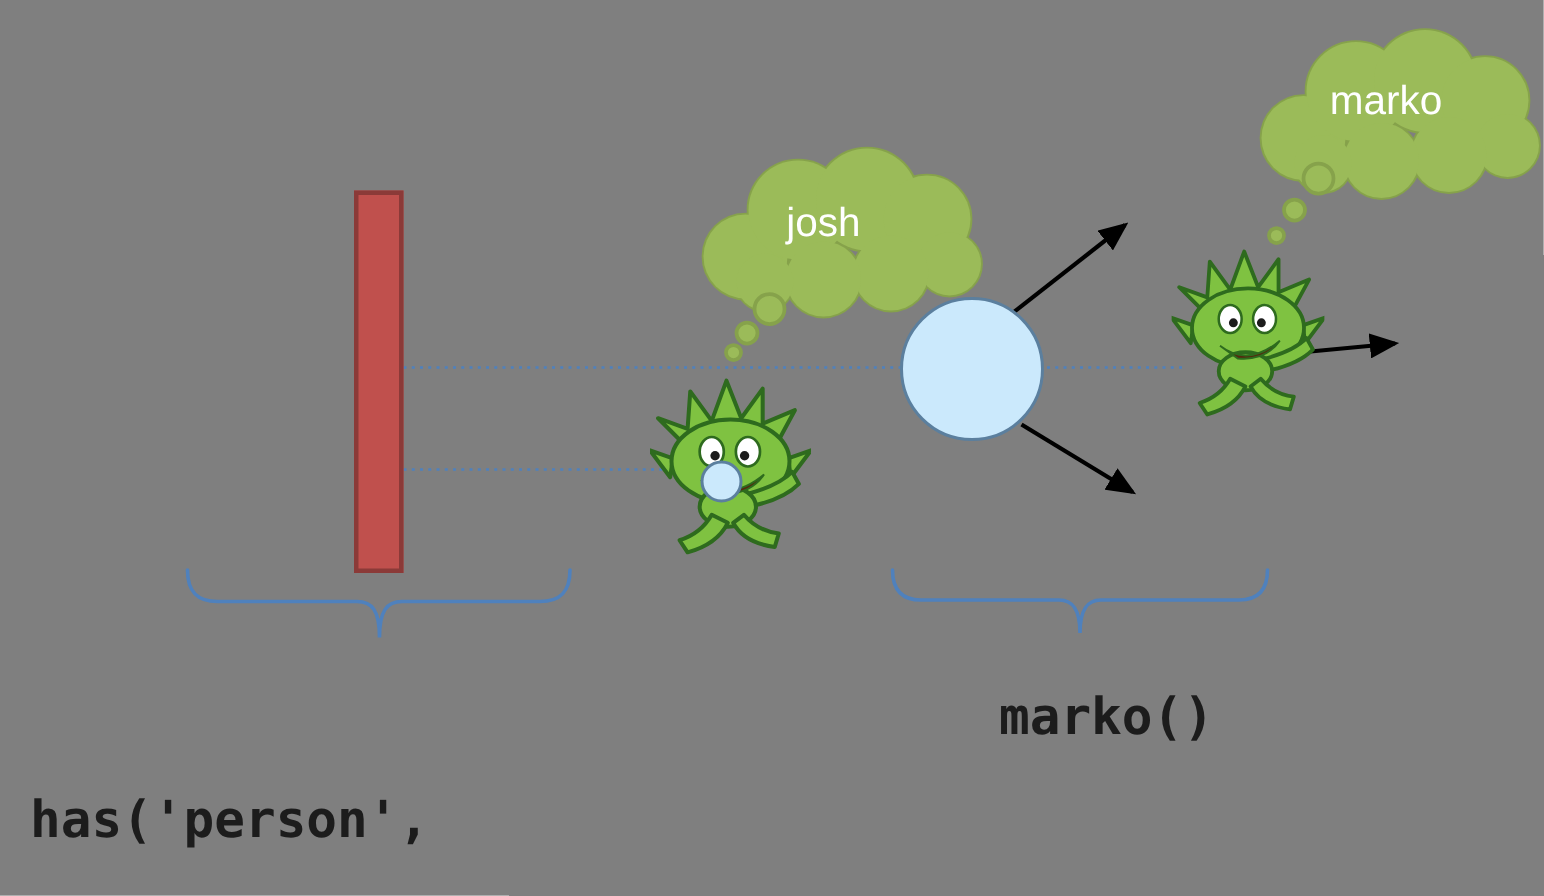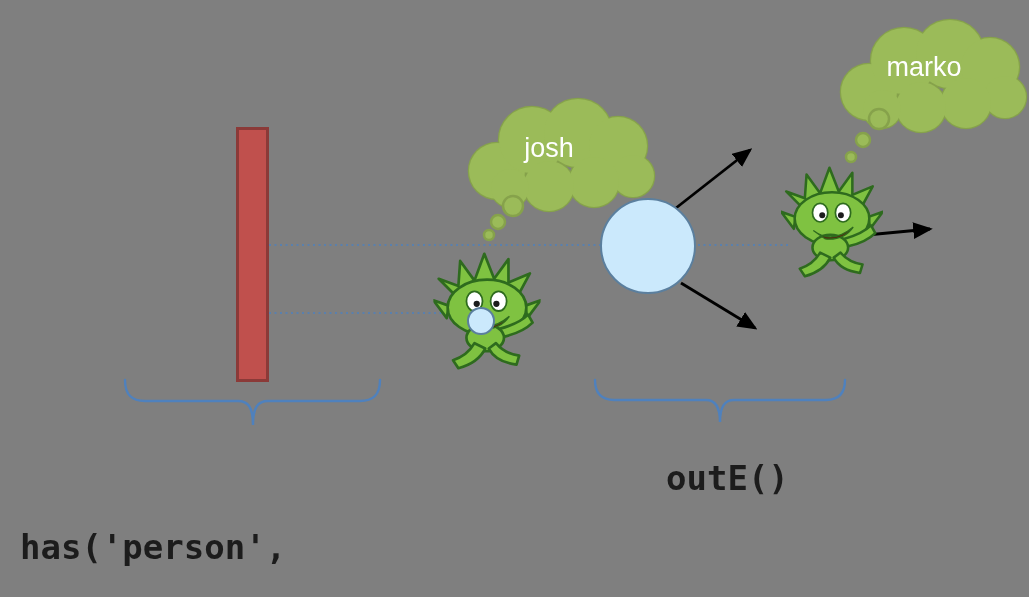--- a/index.html
+++ b/index.html
@@ -130,15 +130,15 @@
   <svg class="abs" style="left:776px;top:166px" width="112" height="112" viewBox="0 0 120 132">
     <use href="#gremlin"></use>
   </svg>
 
   <div class="abs code" style="left:20px;top:444px">
     <div class="code-line">has('person',</div>
     
     
   </div>
 
-  <div class="abs code" style="left:666px;top:458px">outE()</div>
+  <div class="abs code" style="left:666px;top:458px">marko()</div>
 
 </div>
 
 </body></html>

